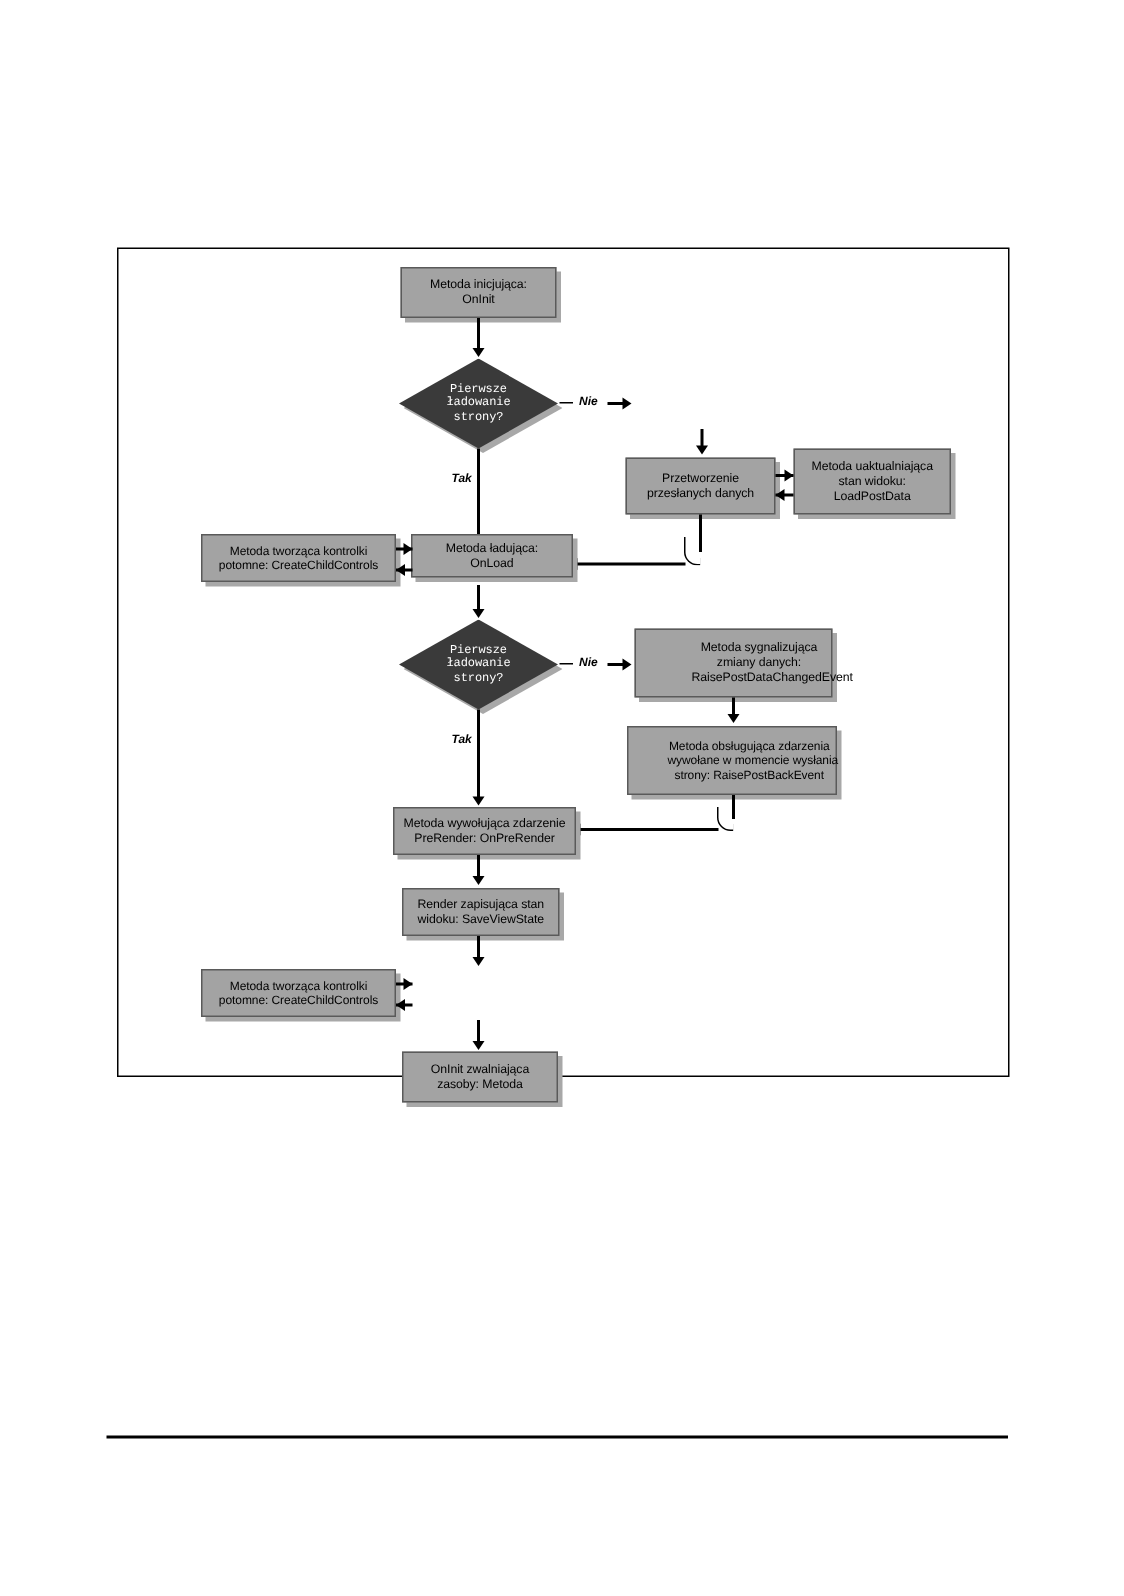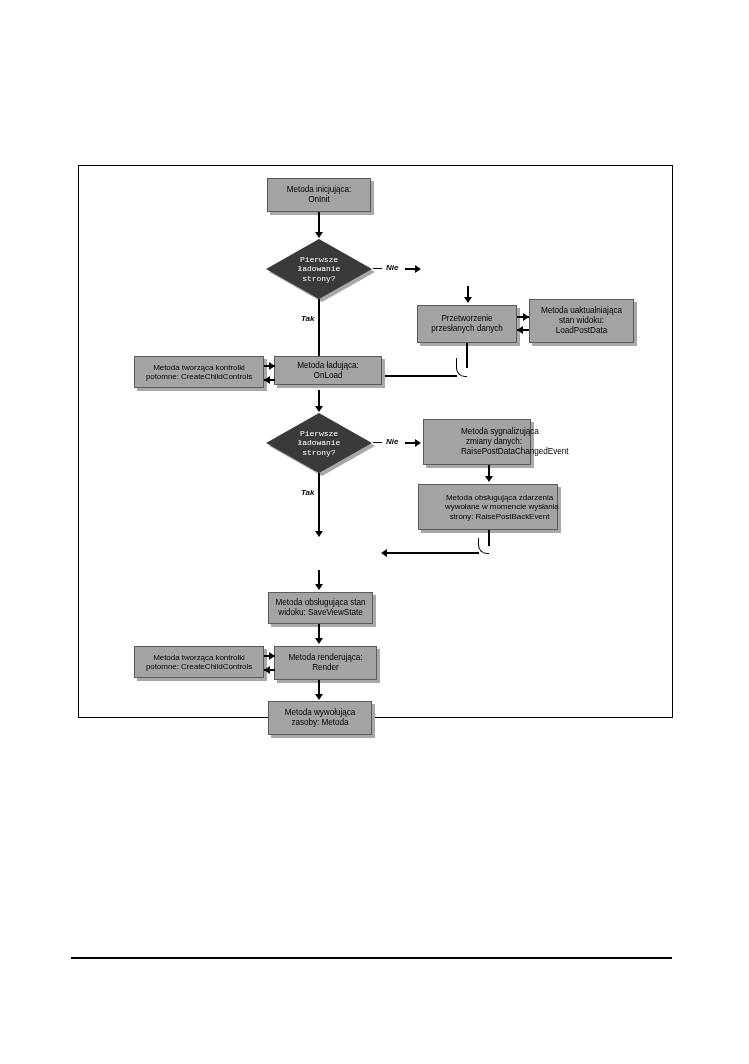--- a/index.html
+++ b/index.html
@@ -243,21 +243,21 @@
         <span class="ln">strony?</span>
       </span>
     </div>
   </div>
 
   <div class="dash" style="left:294px; top:276px; width:9px;"></div>
   <div class="branch-label" style="left:307px; top:271px;">Nie</div>
   <div class="conn h" style="left:326px; top:276px; width:12px;"></div>
   <div class="arrow right" style="left:336px; top:273px;"></div>
 
-  <div class="node" style="left:344px; top:253px; width:108px; height:46px;padding-left:37px;">
+  <div class="node" style="left:344px; top:253px; width:132px; height:46px;padding-left:37px;">
     <span class="lines">
       <span class="ln">Metoda sygnalizująca</span>
       <span class="ln">zmiany danych:</span>
       <span class="ln">RaisePostDataChangedEvent</span>
     </span>
   </div>
 
   <div class="conn v" style="left:409.2px; top:299px; height:14px;"></div>
   <div class="arrow down" style="left:406px; top:310px;"></div>
 
@@ -271,59 +271,59 @@
 
   <div class="conn v" style="left:239.2px; top:307px; height:60px;"></div>
   <div class="branch-label" style="left:222px; top:322px;">Tak</div>
   <div class="arrow down" style="left:236px; top:365px;"></div>
 
   <div class="conn v" style="left:409.4px; top:364px; height:16px;"></div>
   <div class="elbow" style="left:399px; top:372px; width:11px; height:16px;"></div>
   <div class="conn h" style="left:305px; top:386.4px; width:95px;"></div>
   <div class="arrow left" style="left:302px; top:383px;"></div>
 
+  <div class="node" style="left:183px; top:372px; width:122px; height:32px;">
+    <span class="lines">
+      <span class="ln">Metoda wywołująca zdarzenie</span>
+      <span class="ln">PreRender: OnPreRender</span>
+    </span>
+  </div>
 
   <div class="conn v" style="left:239.2px; top:404px; height:18px;"></div>
   <div class="arrow down" style="left:236px; top:418px;"></div>
 
   <div class="node" style="left:189px; top:426px; width:105px; height:32px;">
     <span class="lines">
-      <span class="ln">Metoda obsługująca stan</span>
+      <span class="ln">Render zapisująca stan</span>
       <span class="ln">widoku: SaveViewState</span>
     </span>
   </div>
 
   <div class="conn v" style="left:239.2px; top:458px; height:18px;"></div>
   <div class="arrow down" style="left:236px; top:472px;"></div>
 
   <div class="node" style="left:55px; top:480px; width:130px; height:32px; font-size:8px;">
     <span class="lines">
       <span class="ln">Metoda tworząca kontrolki</span>
       <span class="ln">potomne: CreateChildControls</span>
     </span>
   </div>
 
-  <div class="node" style="left:195px; top:480px; width:103px; height:34px;">
-    <span class="lines">
-      <span class="ln">Metoda renderująca:</span>
-      <span class="ln">Render</span>
-    </span>
-  </div>
 
   <div class="conn h" style="left:185px; top:489px; width:11px;"></div>
   <div class="arrow right" style="left:190px; top:486px;"></div>
 
   <div class="conn h" style="left:185px; top:503px; width:11px;"></div>
   <div class="arrow left" style="left:185px; top:500px;"></div>
 
   <div class="conn v" style="left:239.2px; top:514px; height:18px;"></div>
   <div class="arrow down" style="left:236px; top:528px;"></div>
 
   <div class="node" style="left:189px; top:535px; width:104px; height:34px;">
     <span class="lines">
-      <span class="ln">Metoda wywołująca</span>
+      <span class="ln">OnInit zwalniająca</span>
       <span class="ln">zasoby: Metoda</span>
     </span>
   </div>
 
 </div>
 
 <div id="footer-rule"></div>
 
 </body></html>

